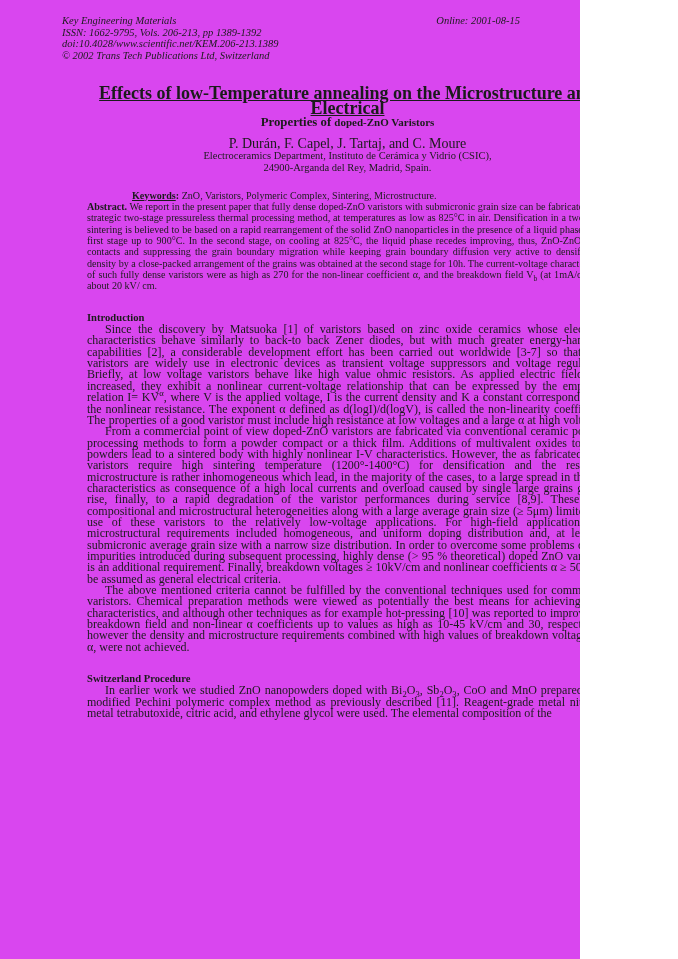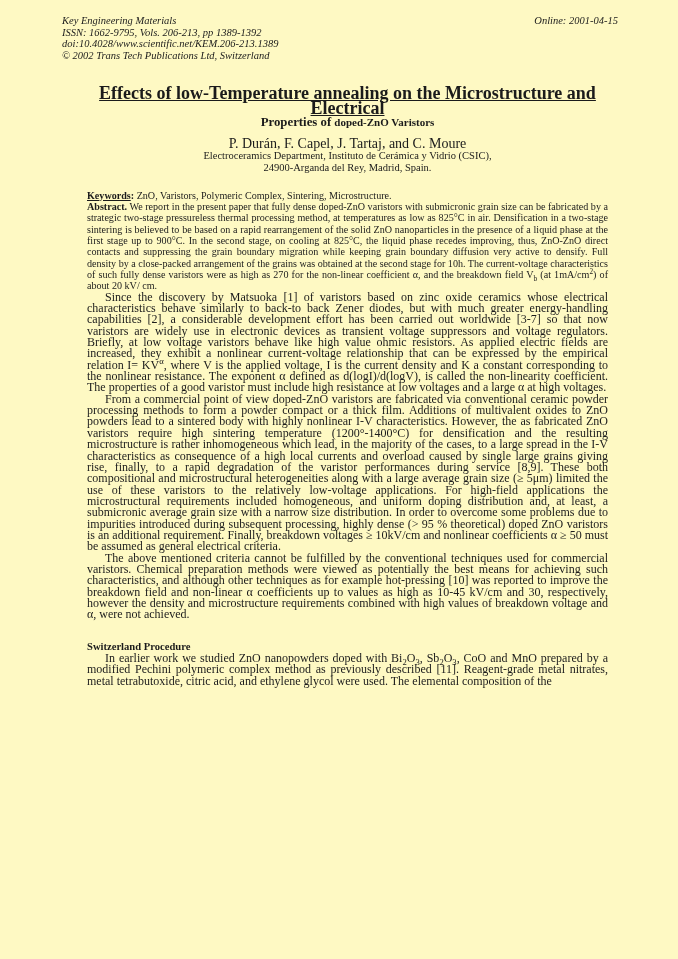--- a/index.html
+++ b/index.html
@@ -2,79 +2,80 @@
 <html><head>
 <meta charset="utf-8">
 <style>
   html, body { margin: 0; padding: 0; }
   body {
     width: 678px; height: 959px;
     background: #ffffff;
     color: #1b1b1b;
     font-family: "Liberation Serif", "DejaVu Serif", serif;
   }
-  .page { position: relative; width: 678px; height: 959px; overflow: hidden; background: #fef9c3; }
+  .page { position: relative; width: 580px; height: 959px; overflow: hidden; background: #d946ef; }
 
   .header {
     position: absolute; left: 62px; top: 15px; right: 60px;
     display: flex; justify-content: space-between; align-items: flex-start;
     font-style: italic; font-size: 10.5px; line-height: 11.6px;
   }
   .header-left div { white-space: nowrap; }
   .header-right { white-space: nowrap; }
 
   .column { position: absolute; left: 87px; width: 521px; top: 86px; }
 
   .title-block { text-align: center; }
   .title-line1 { font-weight: bold; font-size: 18px; line-height: 14.5px; text-decoration: underline; }
   .title-line2 { font-weight: bold; font-size: 12.8px; line-height: 14px; }
   .title-line2 .small { font-size: 11px; }
   .authors { font-size: 14px; line-height: 12.2px; margin-top: 9px; }
   .affil   { font-size: 10.5px; line-height: 12.2px; }
 
   .kw-block { margin-top: 15px; font-size: 10.1px; line-height: 11.35px; text-align: justify; }
   .kw-label { font-weight: bold; }
-  .kw-label .u { text-decoration: underline; }
+  .kw-label .u { text-decoration: underline; margin-left: 45px; }
   .abstract-label { font-weight: bold; }
 
   .section-heading { font-weight: bold; font-size: 10.6px; line-height: 11.4px; margin: 20px 0 1px 0; }
   p.body { font-size: 12px; line-height: 11.35px; text-align: justify; text-indent: 18px; margin: 0; }
 
   sub, sup { font-size: 72%; line-height: 0; }
 </style>
 </head>
 <body>
 
 <div class="page">
 
   <div class="header">
     <div class="header-left">
       <div>Key Engineering Materials</div>
       <div>ISSN: 1662-9795, Vols. 206-213, pp 1389-1392</div>
       <div>doi:10.4028/www.scientific.net/KEM.206-213.1389</div>
       <div>© 2002 Trans Tech Publications Ltd, Switzerland</div>
     </div>
-    <div class="header-right">Online: 2001-04-15</div>
+    <div class="header-right">Online: 2001-08-15</div>
   </div>
 
   <div class="column">
 
     <div class="title-block">
       <div class="title-line1">Effects of low-Temperature annealing on the Microstructure and Electrical</div>
       <div class="title-line2"><span>Properties of</span> <span class="small">doped-ZnO Varistors</span></div>
       <div class="authors">P. Durán, F. Capel, J. Tartaj, and C. Moure</div>
       <div class="affil">Electroceramics Department, Instituto de Cerámica y Vidrio (CSIC),</div>
       <div class="affil">24900-Arganda del Rey, Madrid, Spain.</div>
     </div>
 
     <div class="kw-block">
       <div><span class="kw-label"><span class="u">Keywords</span><span>:</span></span> <span>ZnO, Varistors, Polymeric Complex, Sintering, Microstructure.</span></div>
       <div><span class="abstract-label">Abstract.</span> <span>We report in the present paper that fully dense doped-ZnO varistors with submicronic grain size can be fabricated by a strategic two-stage pressureless thermal processing method, at temperatures as low as 825°C in air. Densification in a two-stage sintering is believed to be based on a rapid rearrangement of the solid ZnO nanoparticles in the presence of a liquid phase at the first stage up to 900°C. In the second stage, on cooling at 825°C, the liquid phase recedes improving, thus, ZnO-ZnO direct contacts and suppressing the grain boundary migration while keeping grain boundary diffusion very active to densify. Full density by a close-packed arrangement of the grains was obtained at the second stage for 10h. The current-voltage characteristics of such fully dense varistors were as high as 270 for the non-linear coefficient α, and the breakdown field V<sub>b</sub> (at 1mA/cm<sup>2</sup>) of about 20 kV/ cm.</span></div>
     </div>
 
+    <h2 class="section-heading">Introduction</h2>
     <p class="body">Since the discovery by Matsuoka [1] of varistors based on zinc oxide ceramics whose electrical characteristics behave similarly to back-to back Zener diodes, but with much greater energy-handling capabilities [2], a considerable development effort has been carried out worldwide [3-7] so that now varistors are widely use in electronic devices as transient voltage suppressors and voltage regulators. Briefly, at low voltage varistors behave like high value ohmic resistors. As applied electric fields are increased, they exhibit a nonlinear current-voltage relationship that can be expressed by the empirical relation I= KV<sup>α</sup>, where V is the applied voltage, I is the current density and K a constant corresponding to the nonlinear resistance. The exponent α defined as d(logI)/d(logV), is called the non-linearity coefficient. The properties of a good varistor must include high resistance at low voltages and a large α at high voltages.</p>
     <p class="body">From a commercial point of view doped-ZnO varistors are fabricated via conventional ceramic powder processing methods to form a powder compact or a thick film. Additions of multivalent oxides to ZnO powders lead to a sintered body with highly nonlinear I-V characteristics. However, the as fabricated ZnO varistors require high sintering temperature (1200°-1400°C) for densification and the resulting microstructure is rather inhomogeneous which lead, in the majority of the cases, to a large spread in the I-V characteristics as consequence of a high local currents and overload caused by single large grains giving rise, finally, to a rapid degradation of the varistor performances during service [8,9]. These both compositional and microstructural heterogeneities along with a large average grain size (≥ 5μm) limited the use of these varistors to the relatively low-voltage applications. For high-field applications the microstructural requirements included homogeneous, and uniform doping distribution and, at least, a submicronic average grain size with a narrow size distribution. In order to overcome some problems due to impurities introduced during subsequent processing, highly dense (&gt; 95 % theoretical) doped ZnO varistors is an additional requirement. Finally, breakdown voltages ≥ 10kV/cm and nonlinear coefficients α ≥ 50 must be assumed as general electrical criteria.</p>
     <p class="body">The above mentioned criteria cannot be fulfilled by the conventional techniques used for commercial varistors. Chemical preparation methods were viewed as potentially the best means for achieving such characteristics, and although other techniques as for example hot-pressing [10] was reported to improve the breakdown field and non-linear α coefficients up to values as high as 10-45 kV/cm and 30, respectively, however the density and microstructure requirements combined with high values of breakdown voltage and α, were not achieved.</p>
 
     <h2 class="section-heading">Switzerland Procedure</h2>
     <p class="body">In earlier work we studied ZnO nanopowders doped with Bi<sub>2</sub>O<sub>3</sub>, Sb<sub>2</sub>O<sub>3</sub>, CoO and MnO prepared by a modified Pechini polymeric complex method as previously described [11]. Reagent-grade metal nitrates, metal tetrabutoxide, citric acid, and ethylene glycol were used. The elemental composition of the</p>
 
   </div>
 </div>
 

